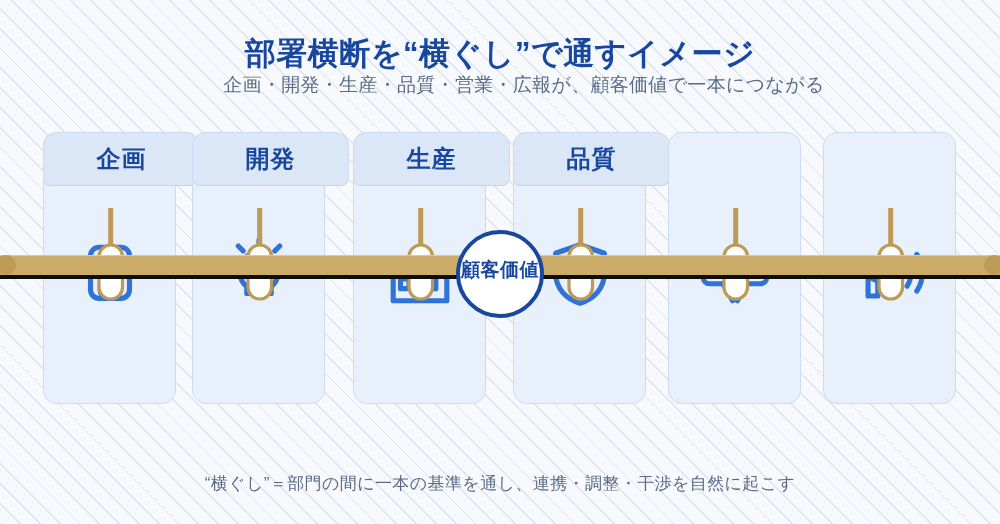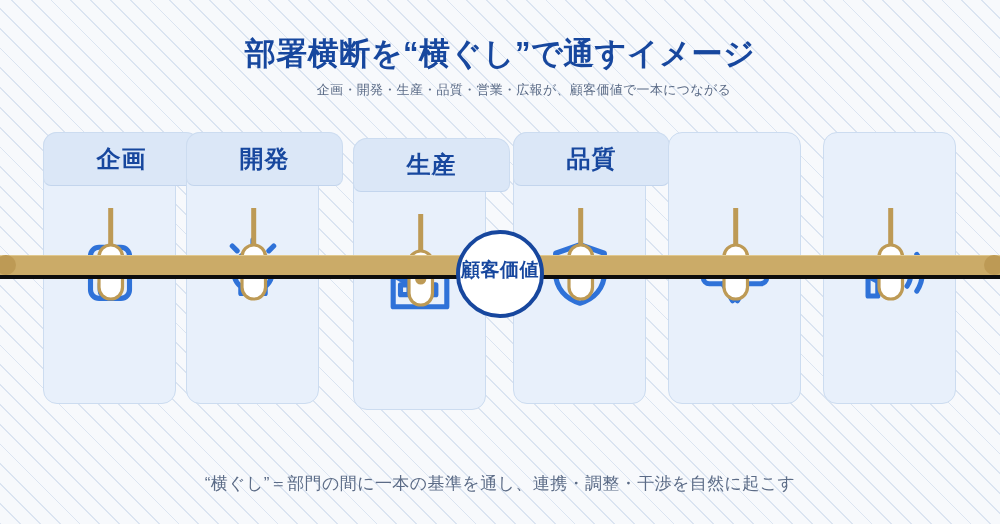--- a/index.html
+++ b/index.html
@@ -43,22 +43,21 @@
   }
   .main-title {
     font-size: 31px;
     font-weight: bold;
     color: #17479e;
     letter-spacing: 0.5px;
     line-height: 1.15;
     white-space: nowrap;
   }
   .sub-title {
-    margin-top: 9px;
-    font-size: 13px;
+    font-size: 19px;
     color: #5b6b86;
     letter-spacing: 0.3px;
     white-space: nowrap;
     padding-left: 48px;
   }
 
   
   .card {
     position: absolute;
     top: 132px;
@@ -196,35 +195,35 @@
         <div class="dept-icon"><svg viewBox="0 0 64 64" width="78" height="78" fill="none" stroke="#2f72d8" stroke-width="4.2" stroke-linecap="round" stroke-linejoin="round">
             <rect x="16" y="10" width="32" height="42" rx="7"></rect>
             <rect x="24" y="36" width="16" height="14" rx="4"></rect>
           </svg></div>
         <div class="pin"><svg viewBox="0 0 133 272" width="133" height="272" fill="none">
             <rect x="64.2" y="75" width="5" height="62" fill="#bd9a55"></rect>
             <rect x="55" y="112" width="23.5" height="54" rx="11.7" fill="#ffffff" stroke="#bd9a55" stroke-width="3.2"></rect>
             <circle cx="66.7" cy="140" r="5.6" fill="#bd9a55"></circle>
           </svg></div>
       </div>
-      <div class="card" style="left: 186px;">
+      <div class="card" style="left: 192px;">
         <div class="card-head">
           <span>開発</span>
         </div>
         <div class="dept-icon"><svg viewBox="0 0 64 64" width="78" height="78" fill="none" stroke="#2f72d8" stroke-width="4.2" stroke-linecap="round" stroke-linejoin="round">
             <path d="M32 14a16 16 0 0 1 10 28.4V48H22v-5.6A16 16 0 0 1 32 14z"></path>
             <path d="M32 4v6M10 24h6M48 24h6M15 9l4 4M49 9l-4 4"></path>
           </svg></div>
         <div class="pin"><svg viewBox="0 0 133 272" width="133" height="272" fill="none">
             <rect x="64.2" y="75" width="5" height="62" fill="#bd9a55"></rect>
             <rect x="55" y="112" width="23.5" height="54" rx="11.7" fill="#ffffff" stroke="#bd9a55" stroke-width="3.2"></rect>
             <circle cx="66.7" cy="140" r="5.6" fill="#bd9a55"></circle>
           </svg></div>
       </div>
-      <div class="card" style="left: 353px; margin-top: 6px;">
+      <div class="card" style="left: 353px;">
         <div class="card-head">
           <span>生産</span>
         </div>
         <div class="dept-icon"><svg viewBox="0 0 64 64" width="78" height="78" fill="none" stroke="#2f72d8" stroke-width="4.2" stroke-linecap="round" stroke-linejoin="round">
             <path d="M10 54V28l12 7V28l12 7V20h20v34z"></path>
             <rect x="16" y="36" width="7" height="8"></rect>
             <rect x="27" y="36" width="7" height="8"></rect>
             <rect x="38" y="36" width="7" height="8"></rect>
           </svg></div>
         <div class="pin"><svg viewBox="0 0 133 272" width="133" height="272" fill="none">

